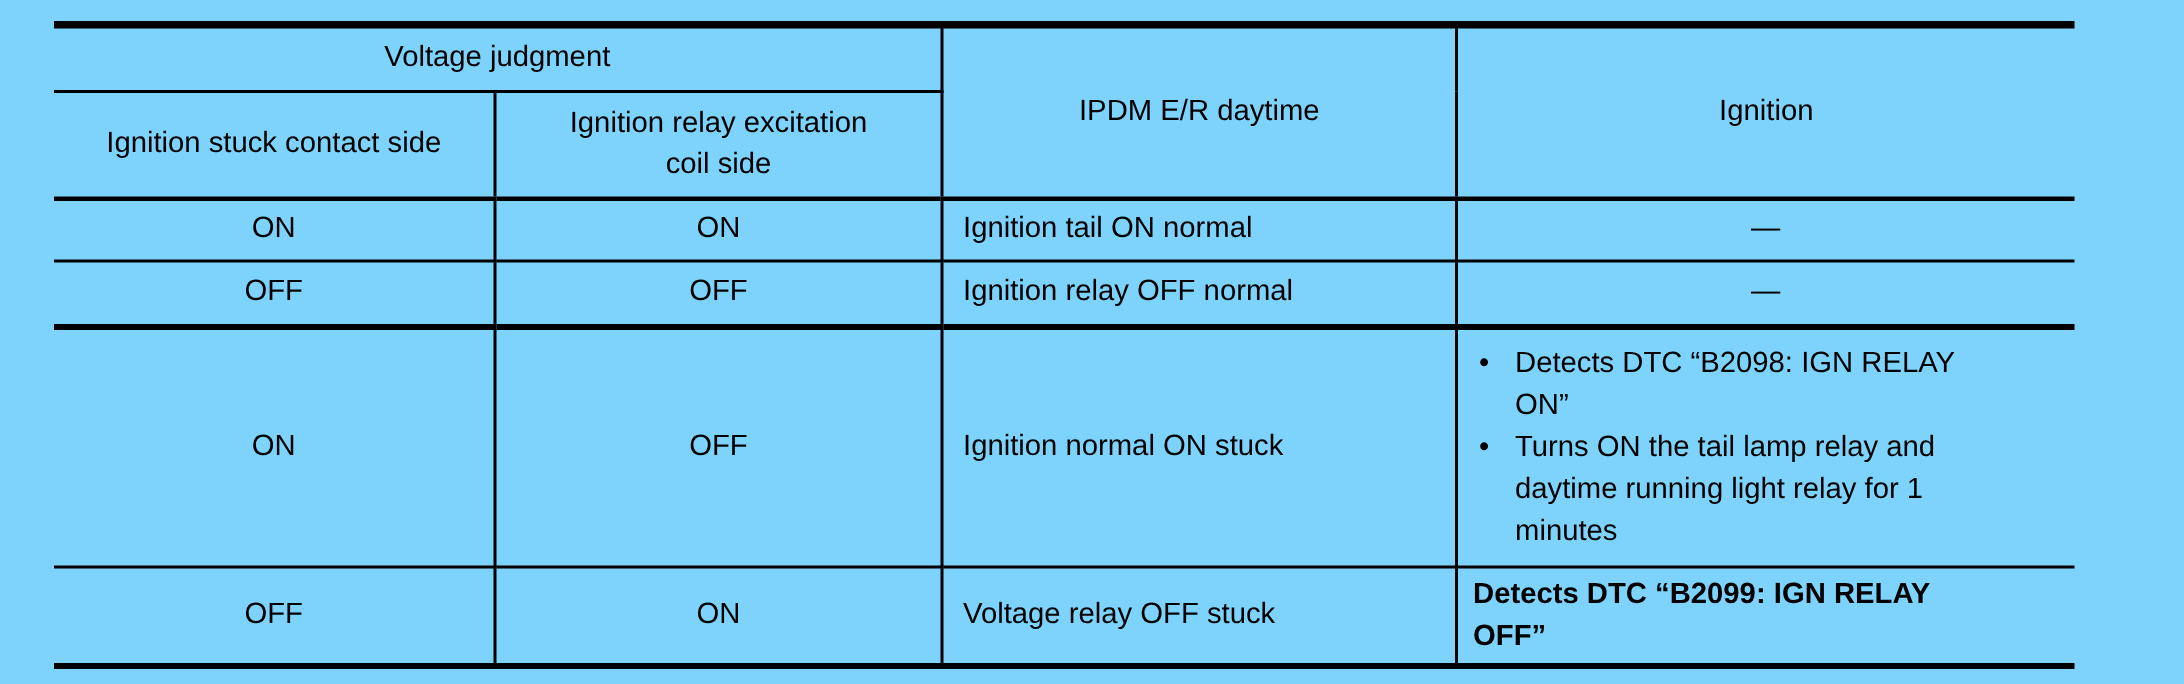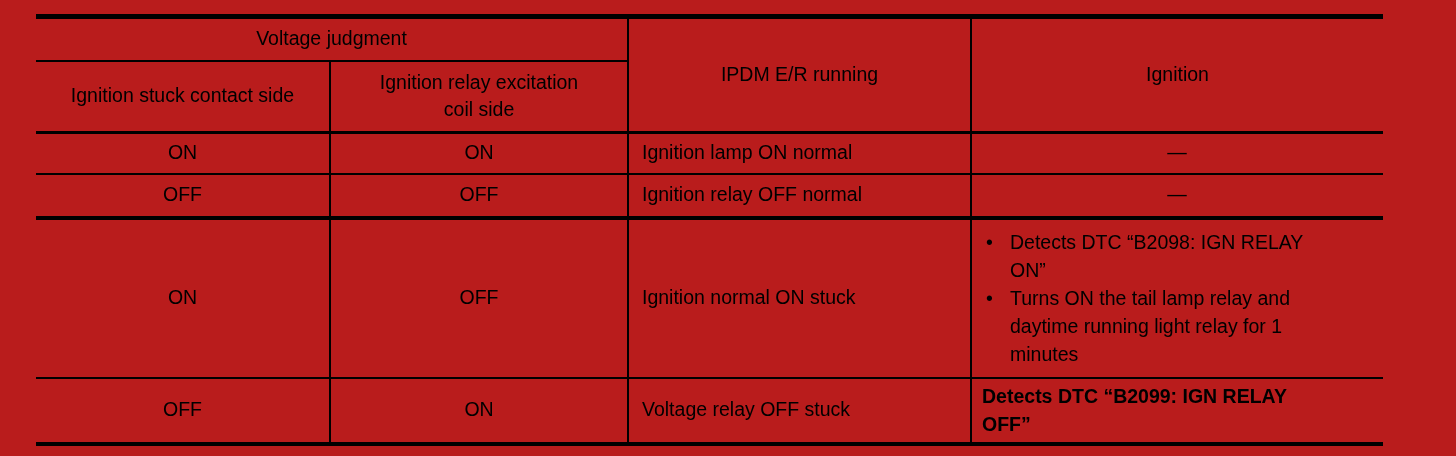--- a/index.html
+++ b/index.html
@@ -9,21 +9,21 @@
     width: 1456px;
     height: 456px;
     font-family: "Liberation Sans", sans-serif;
     color: #000000;
     -webkit-font-smoothing: antialiased;
   }
   .page {
     position: relative;
     width: 1456px;
     height: 456px;
-    background: #b91c1c;
+    background: #7dd3fc;
     overflow: hidden;
   }
   table.judgment-table {
     border-collapse: collapse;
     table-layout: fixed;
     width: 1347px;
     margin: 14px 0 0 36px;
     border-top: 5px solid #000;
     border-bottom: 4px solid #000;
   }
@@ -79,34 +79,34 @@
     <colgroup>
       <col style="width:294px">
       <col style="width:298px">
       <col style="width:343px">
       <col style="width:412px">
     </colgroup>
     <tbody>
 
       <tr style="height:44px;">
         <td colspan="2" class="center vr hb-2">Voltage judgment</td>
-        <td rowspan="2" class="center vr hb-3">IPDM E/R running</td>
+        <td rowspan="2" class="center vr hb-3">IPDM E/R daytime</td>
         <td rowspan="2" class="center hb-3">Ignition</td>
       </tr>
 
       <tr style="height:72px;">
         <td class="center vr hb-3">Ignition stuck contact side</td>
         <td class="center vr hb-3 pre twoline">Ignition relay excitation
 coil side</td>
       </tr>
 
       <tr style="height:41px;">
         <td class="center vr hb-2">ON</td>
         <td class="center vr hb-2">ON</td>
-        <td class="left-pad vr hb-2">Ignition lamp ON normal</td>
+        <td class="left-pad vr hb-2">Ignition tail ON normal</td>
         <td class="center hb-2 dash">—</td>
       </tr>
 
       <tr style="height:44px;">
         <td class="center vr hb-4">OFF</td>
         <td class="center vr hb-4">OFF</td>
         <td class="left-pad vr hb-4">Ignition relay OFF normal</td>
         <td class="center hb-4 dash">—</td>
       </tr>
 

